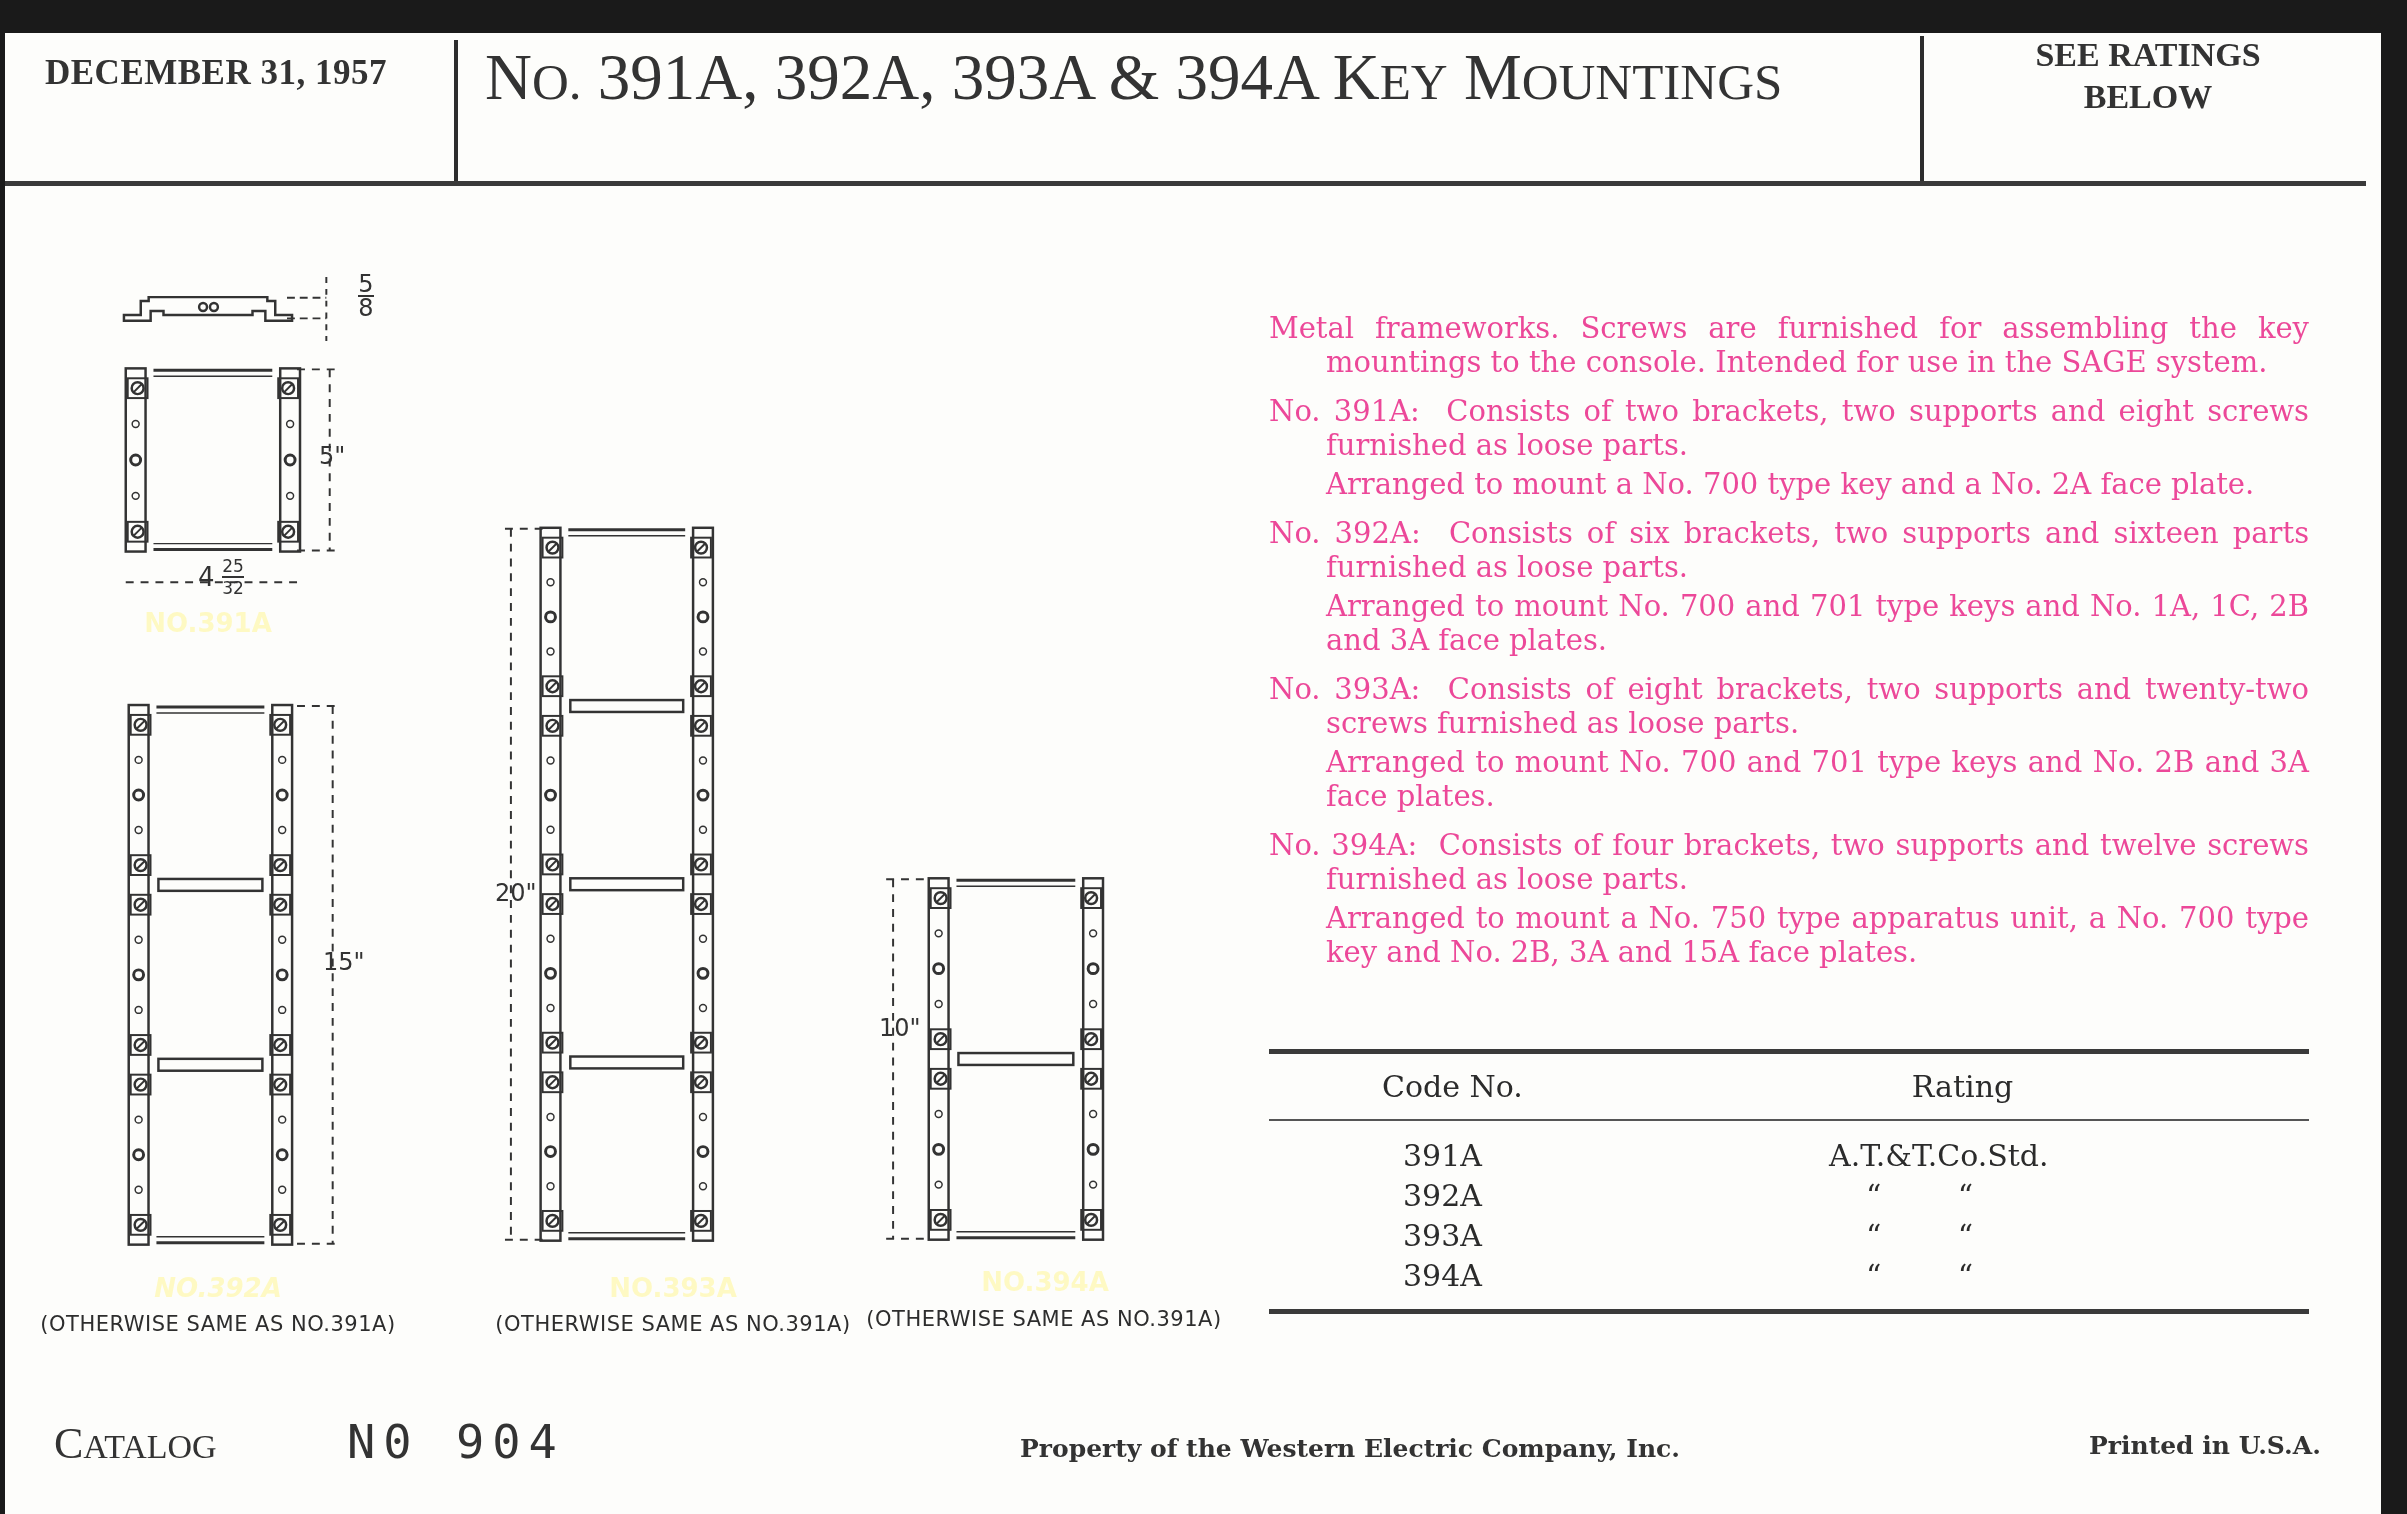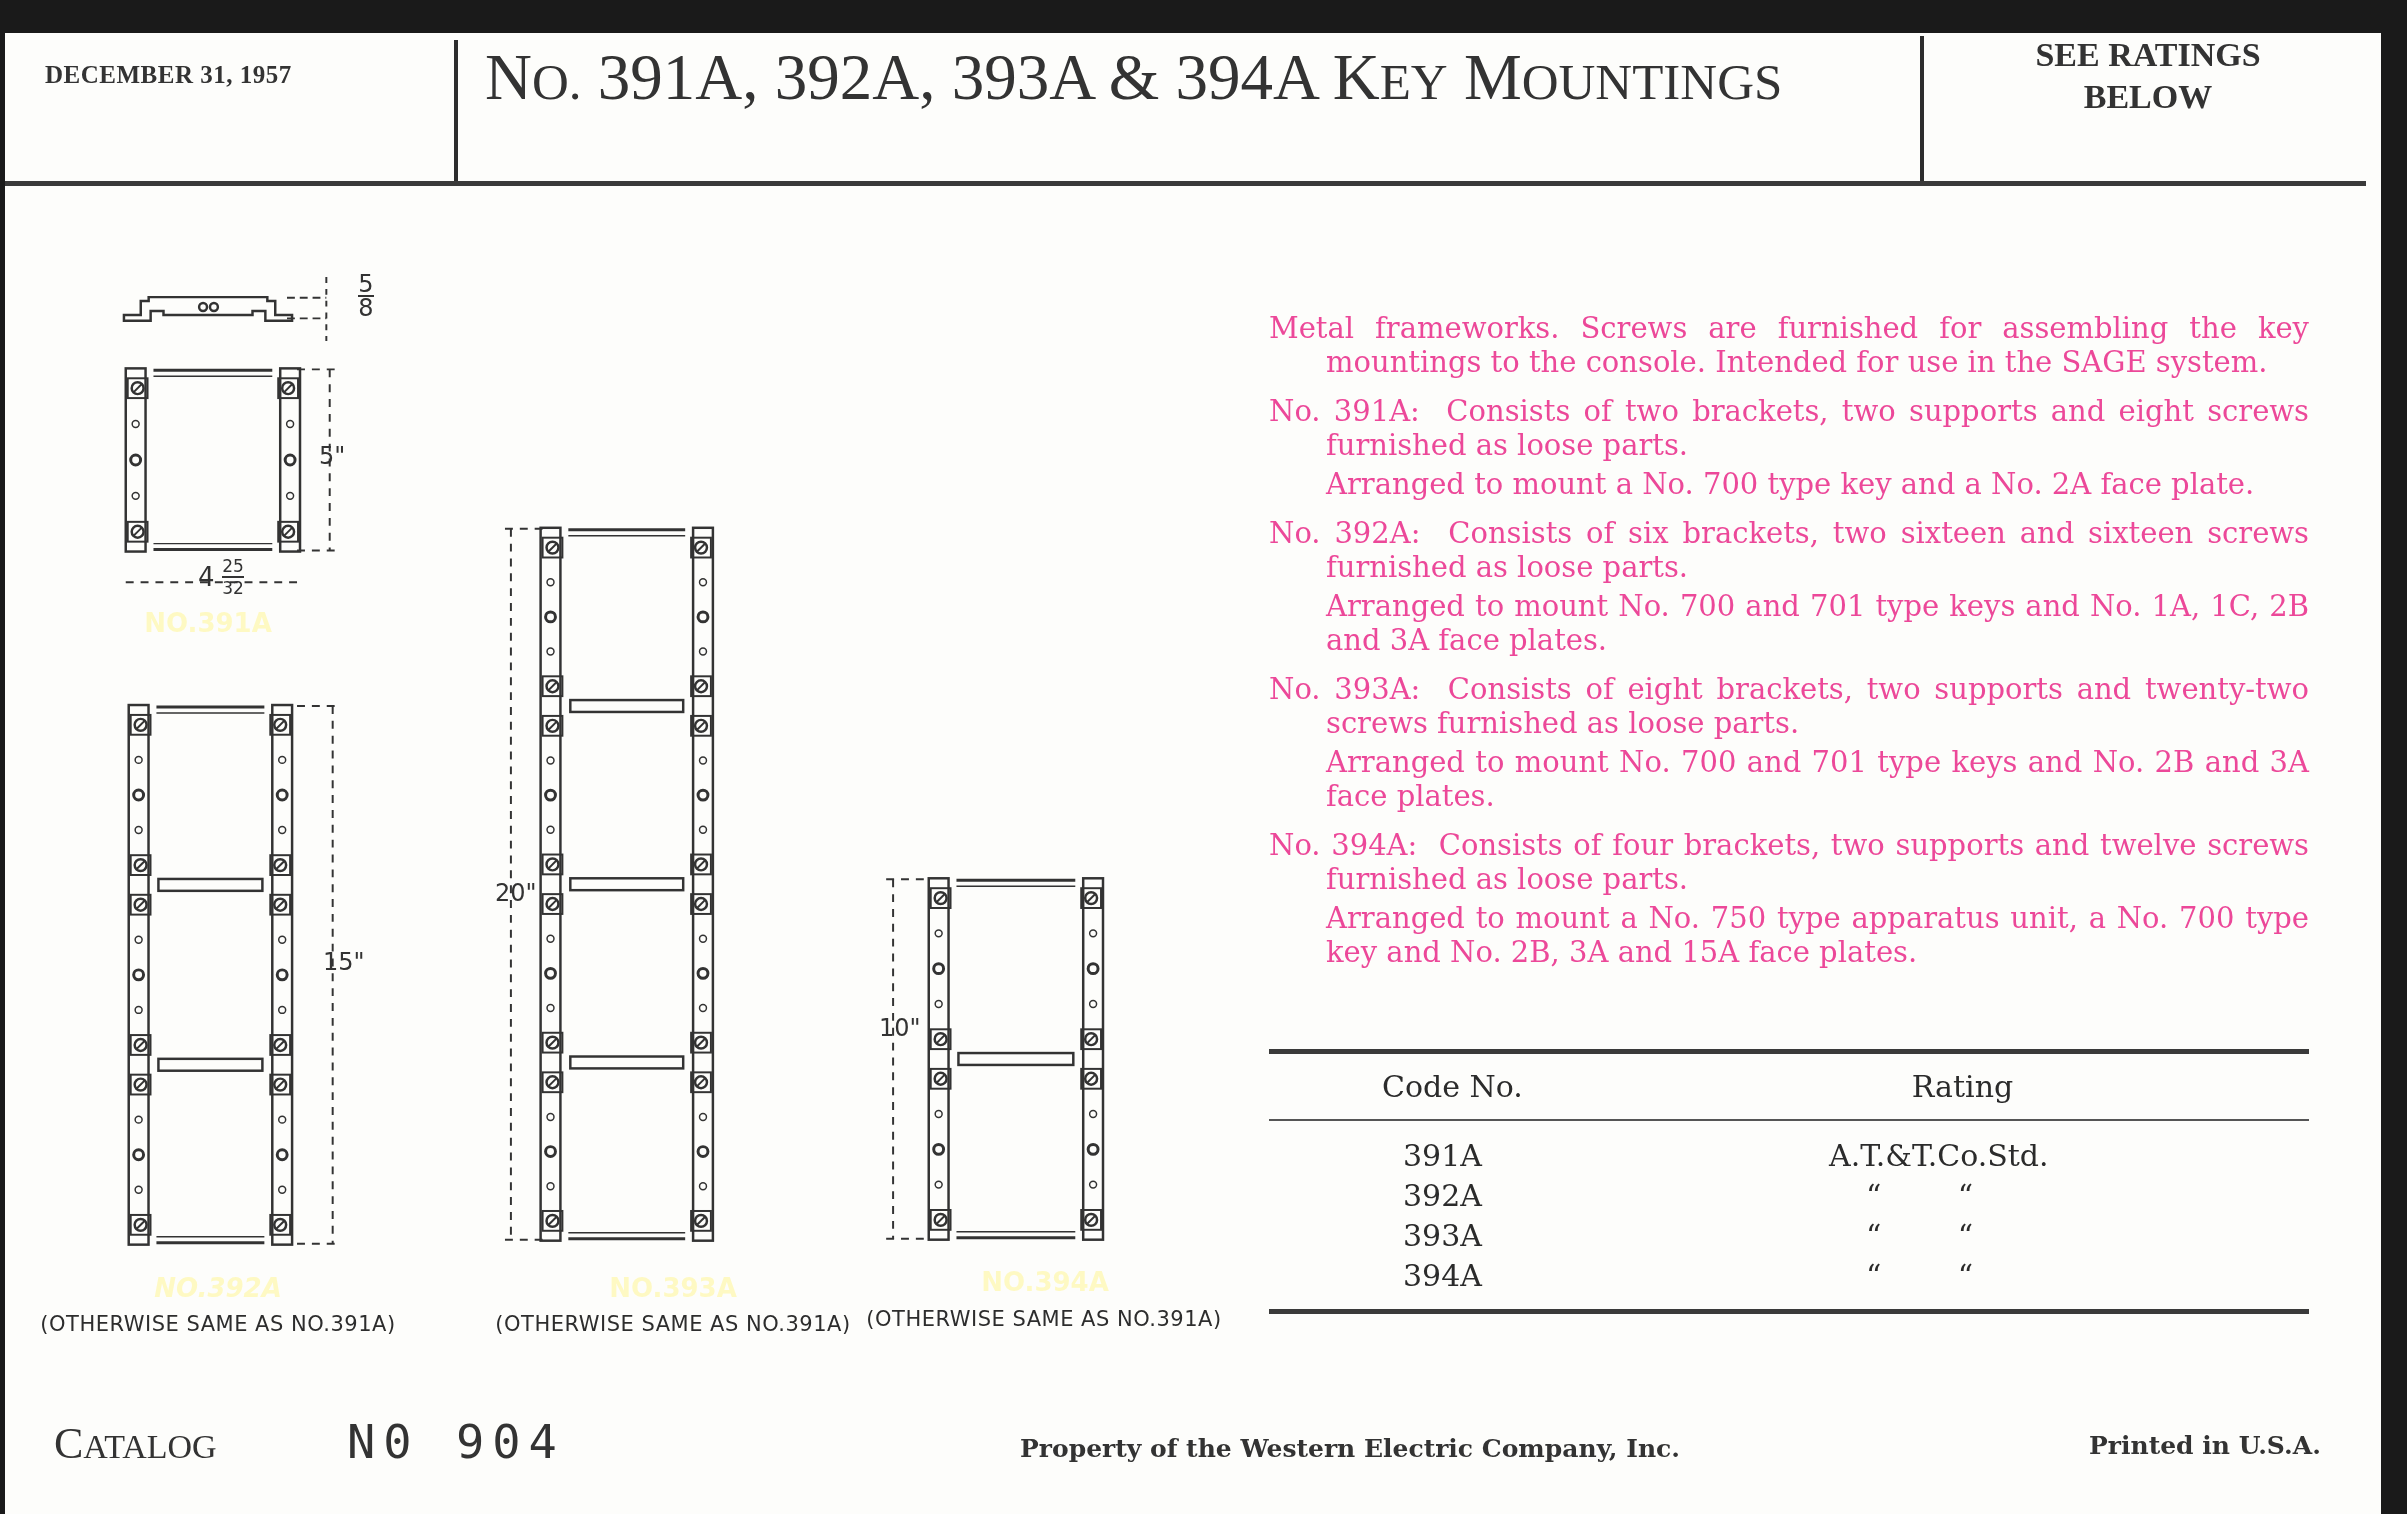--- a/index.html
+++ b/index.html
@@ -1,19 +1,19 @@
 <!DOCTYPE html>
 <html><head>
 <meta charset="utf-8">
 <style>
   html, body { margin:0; padding:0; }
   body { width:2408px; height:1515px; background:#1a1a1a; position:relative; overflow:hidden; font-family:"DejaVu Serif", serif; color:#2a2a2a; }
   .page { position:absolute; left:5px; top:33px; width:2376px; height:1482px; background:#fdfdfb; }
   .abs { position:absolute; }
-  .hdr-date { left:45px; top:61px; width:376px; font-family:"Liberation Serif", serif; font-weight:bold; font-size:25px; letter-spacing:0.5px; color:#333; }
+  .hdr-date { left:45px; top:53px; width:376px; font-family:"Liberation Serif", serif; font-weight:bold; font-size:35px; letter-spacing:0.5px; color:#333; }
   .vdiv { width:4px; background:#2d2d2d; }
   .hdr-title { left:485px; top:40px; width:1426px; font-family:"Liberation Serif", serif; font-size:65px; color:#333; white-space:nowrap; }
   .hdr-title .sc { font-size:51px; }
   .hdr-rating { left:1940px; top:34px; width:416px; text-align:center; font-family:"Liberation Serif", serif; font-weight:bold; font-size:34px; line-height:42px; color:#333; }
   .rule { background:#3a3a3a; height:5px; }
   .desc { left:1269px; top:289px; width:1040px; font-family:"DejaVu Serif", serif; font-size:29px; line-height:34px; color:#ec4899;margin-top:22px; }
   .desc p { margin:0 0 15px 0; padding-left:57px; text-indent:-57px; text-align:justify; }
   .desc p.sub { text-indent:0; margin-top:-10px; }
   .tbl { left:1269px; top:1049px; width:1040px; font-family:"DejaVu Serif", serif; font-size:30px; color:#2b2b2b; }
   .tbl .top { height:5px; background:#3a3a3a; }
@@ -48,21 +48,21 @@
 <div class="abs hdr-rating">
   <div>SEE RATINGS</div>
   <div>BELOW</div>
 </div>
 <div class="abs rule" style="left:5px; top:181px; width:2361px;"></div>
 
 <div class="abs desc">
   <p>Metal frameworks. Screws are furnished for assembling the key mountings to the console. Intended for use in the SAGE system.</p>
   <p><span>No. 391A:</span>&nbsp; <span>Consists of two brackets, two supports and eight screws furnished as loose parts.</span></p>
   <p class="sub">Arranged to mount a No. 700 type key and a No. 2A face plate.</p>
-  <p><span>No. 392A:</span>&nbsp; <span>Consists of six brackets, two sixteen and sixteen screws furnished as loose parts.</span></p>
+  <p><span>No. 392A:</span>&nbsp; <span>Consists of six brackets, two supports and sixteen parts furnished as loose parts.</span></p>
   <p class="sub">Arranged to mount No. 700 and 701 type keys and No. 1A, 1C, 2B and 3A face plates.</p>
   <p><span>No. 393A:</span>&nbsp; <span>Consists of eight brackets, two supports and twenty-two screws furnished as loose parts.</span></p>
   <p class="sub">Arranged to mount No. 700 and 701 type keys and No. 2B and 3A face plates.</p>
   <p><span>No. 394A:</span>&nbsp; <span>Consists of four brackets, two supports and twelve screws furnished as loose parts.</span></p>
   <p class="sub">Arranged to mount a No. 750 type apparatus unit, a No. 700 type key and No. 2B, 3A and 15A face plates.</p>
 </div>
 
 <div class="abs tbl">
   <div class="top"></div>
   <div class="hrow">

